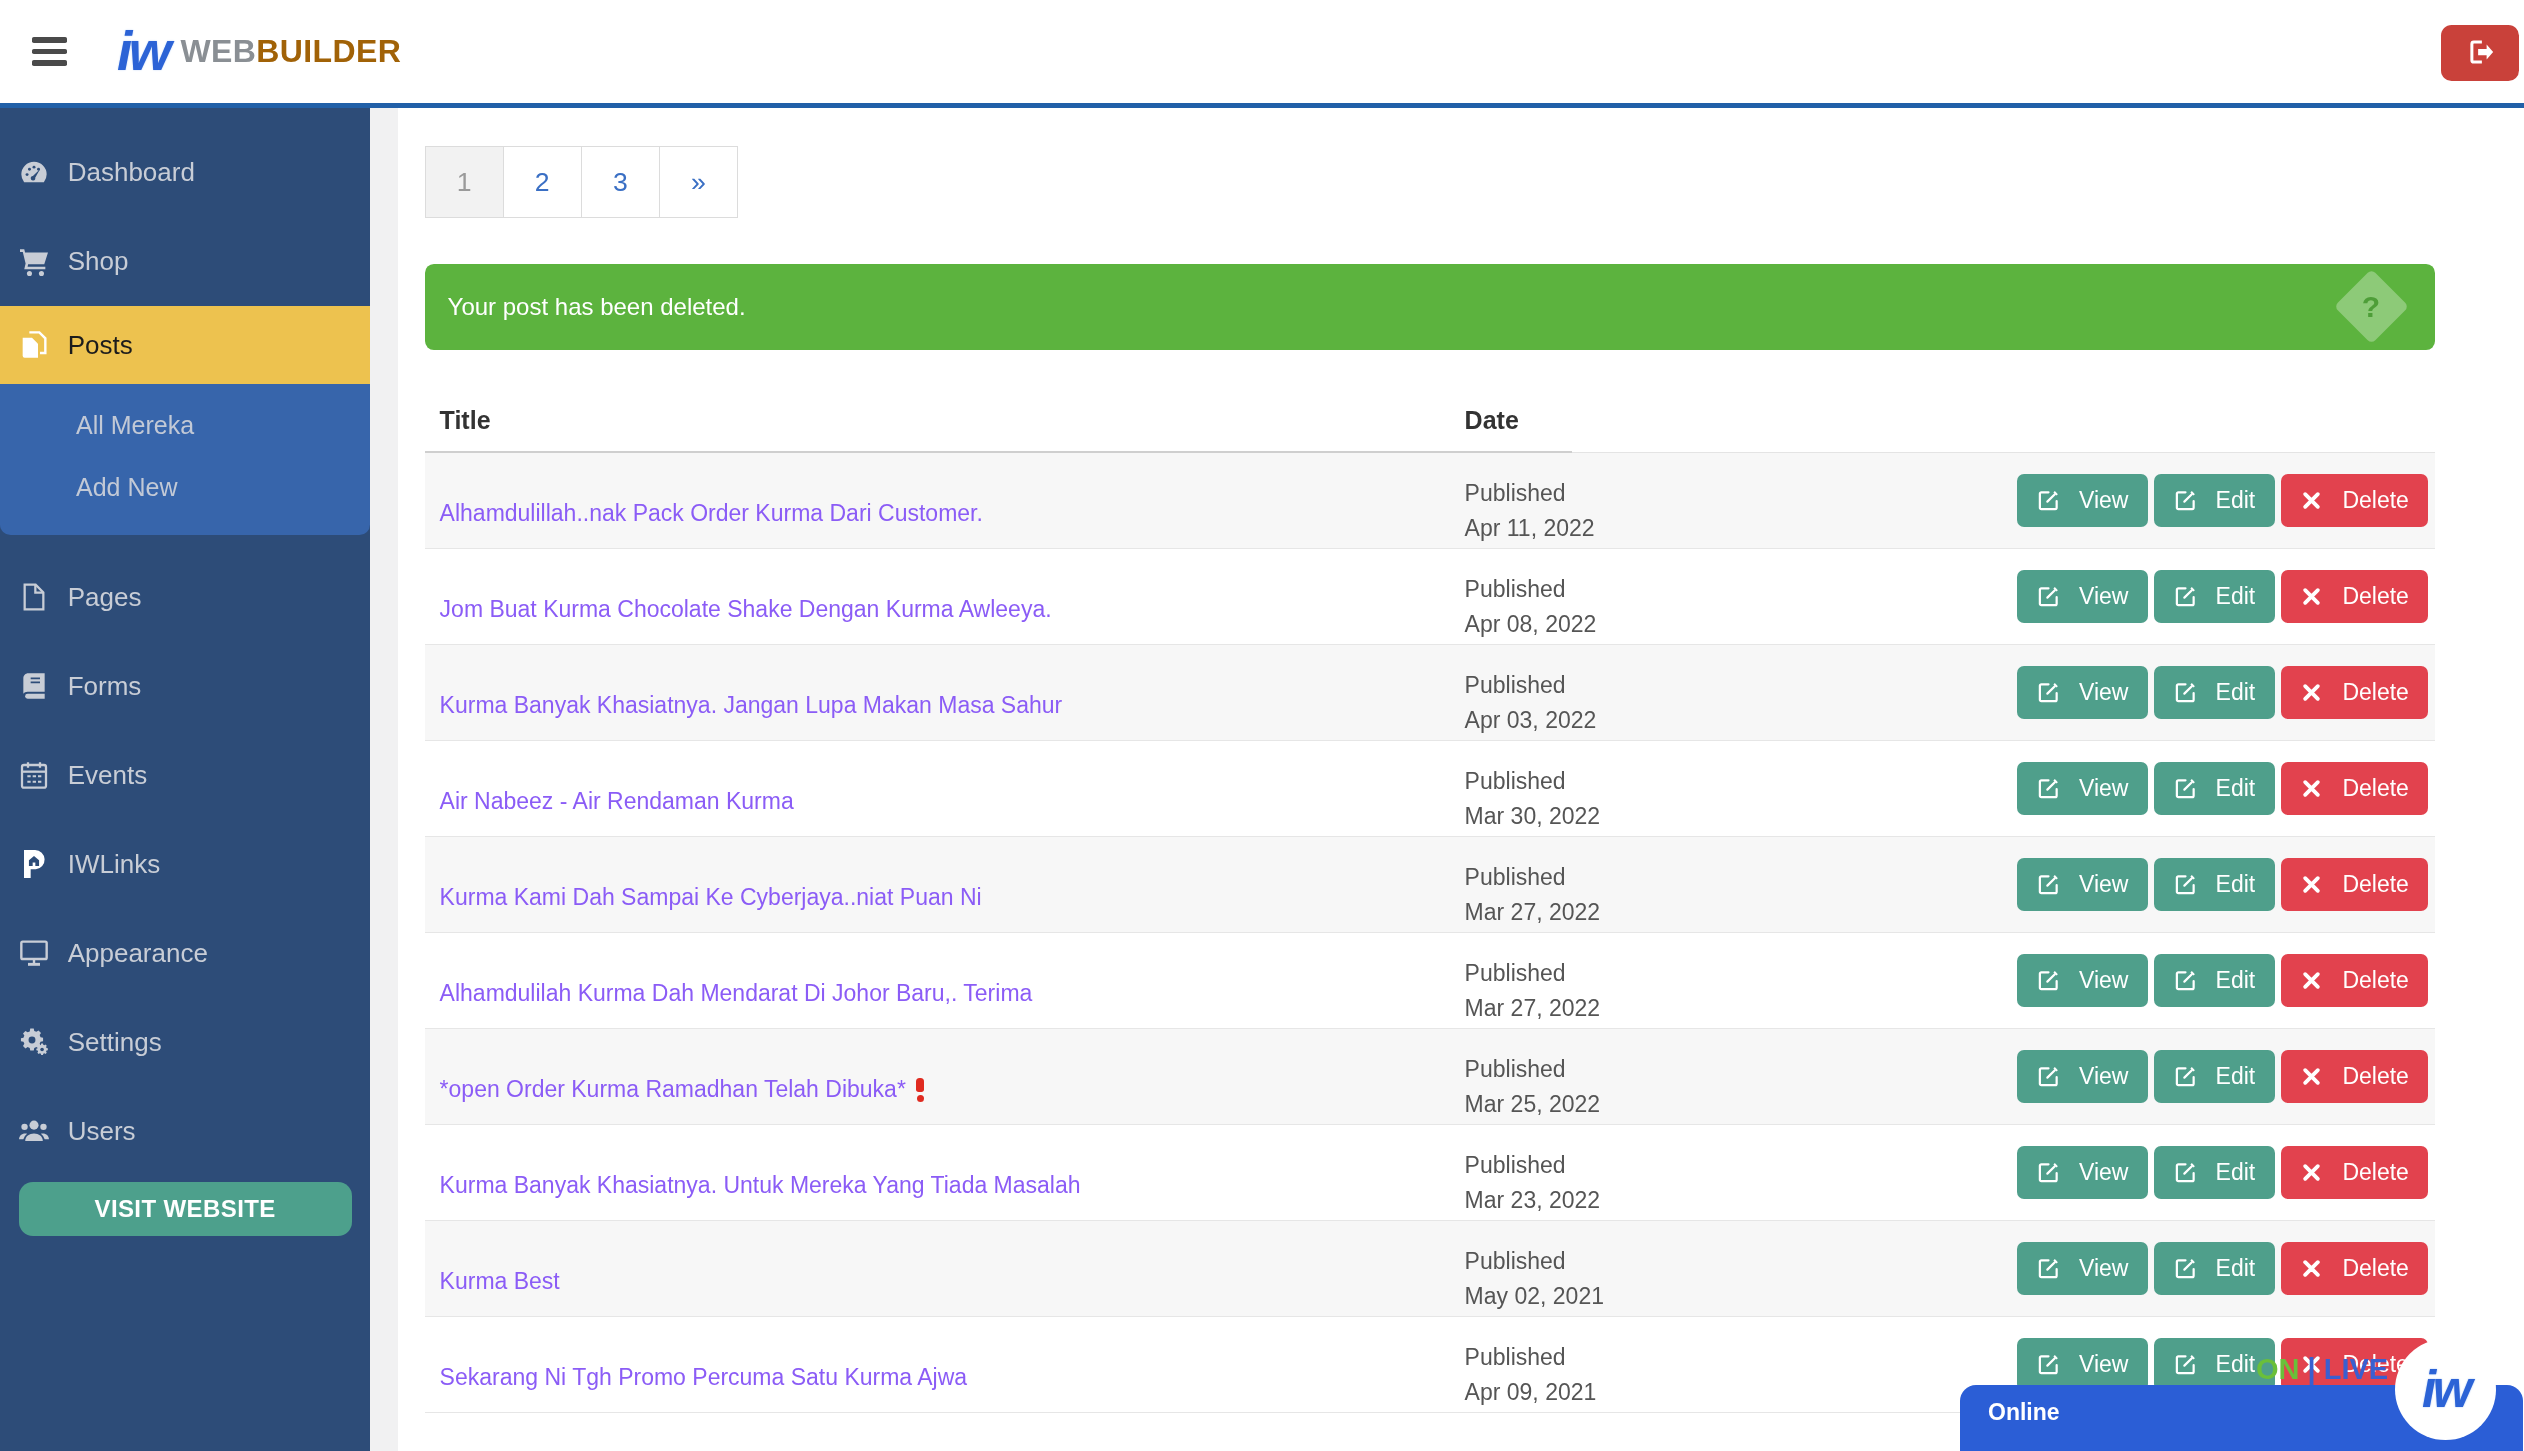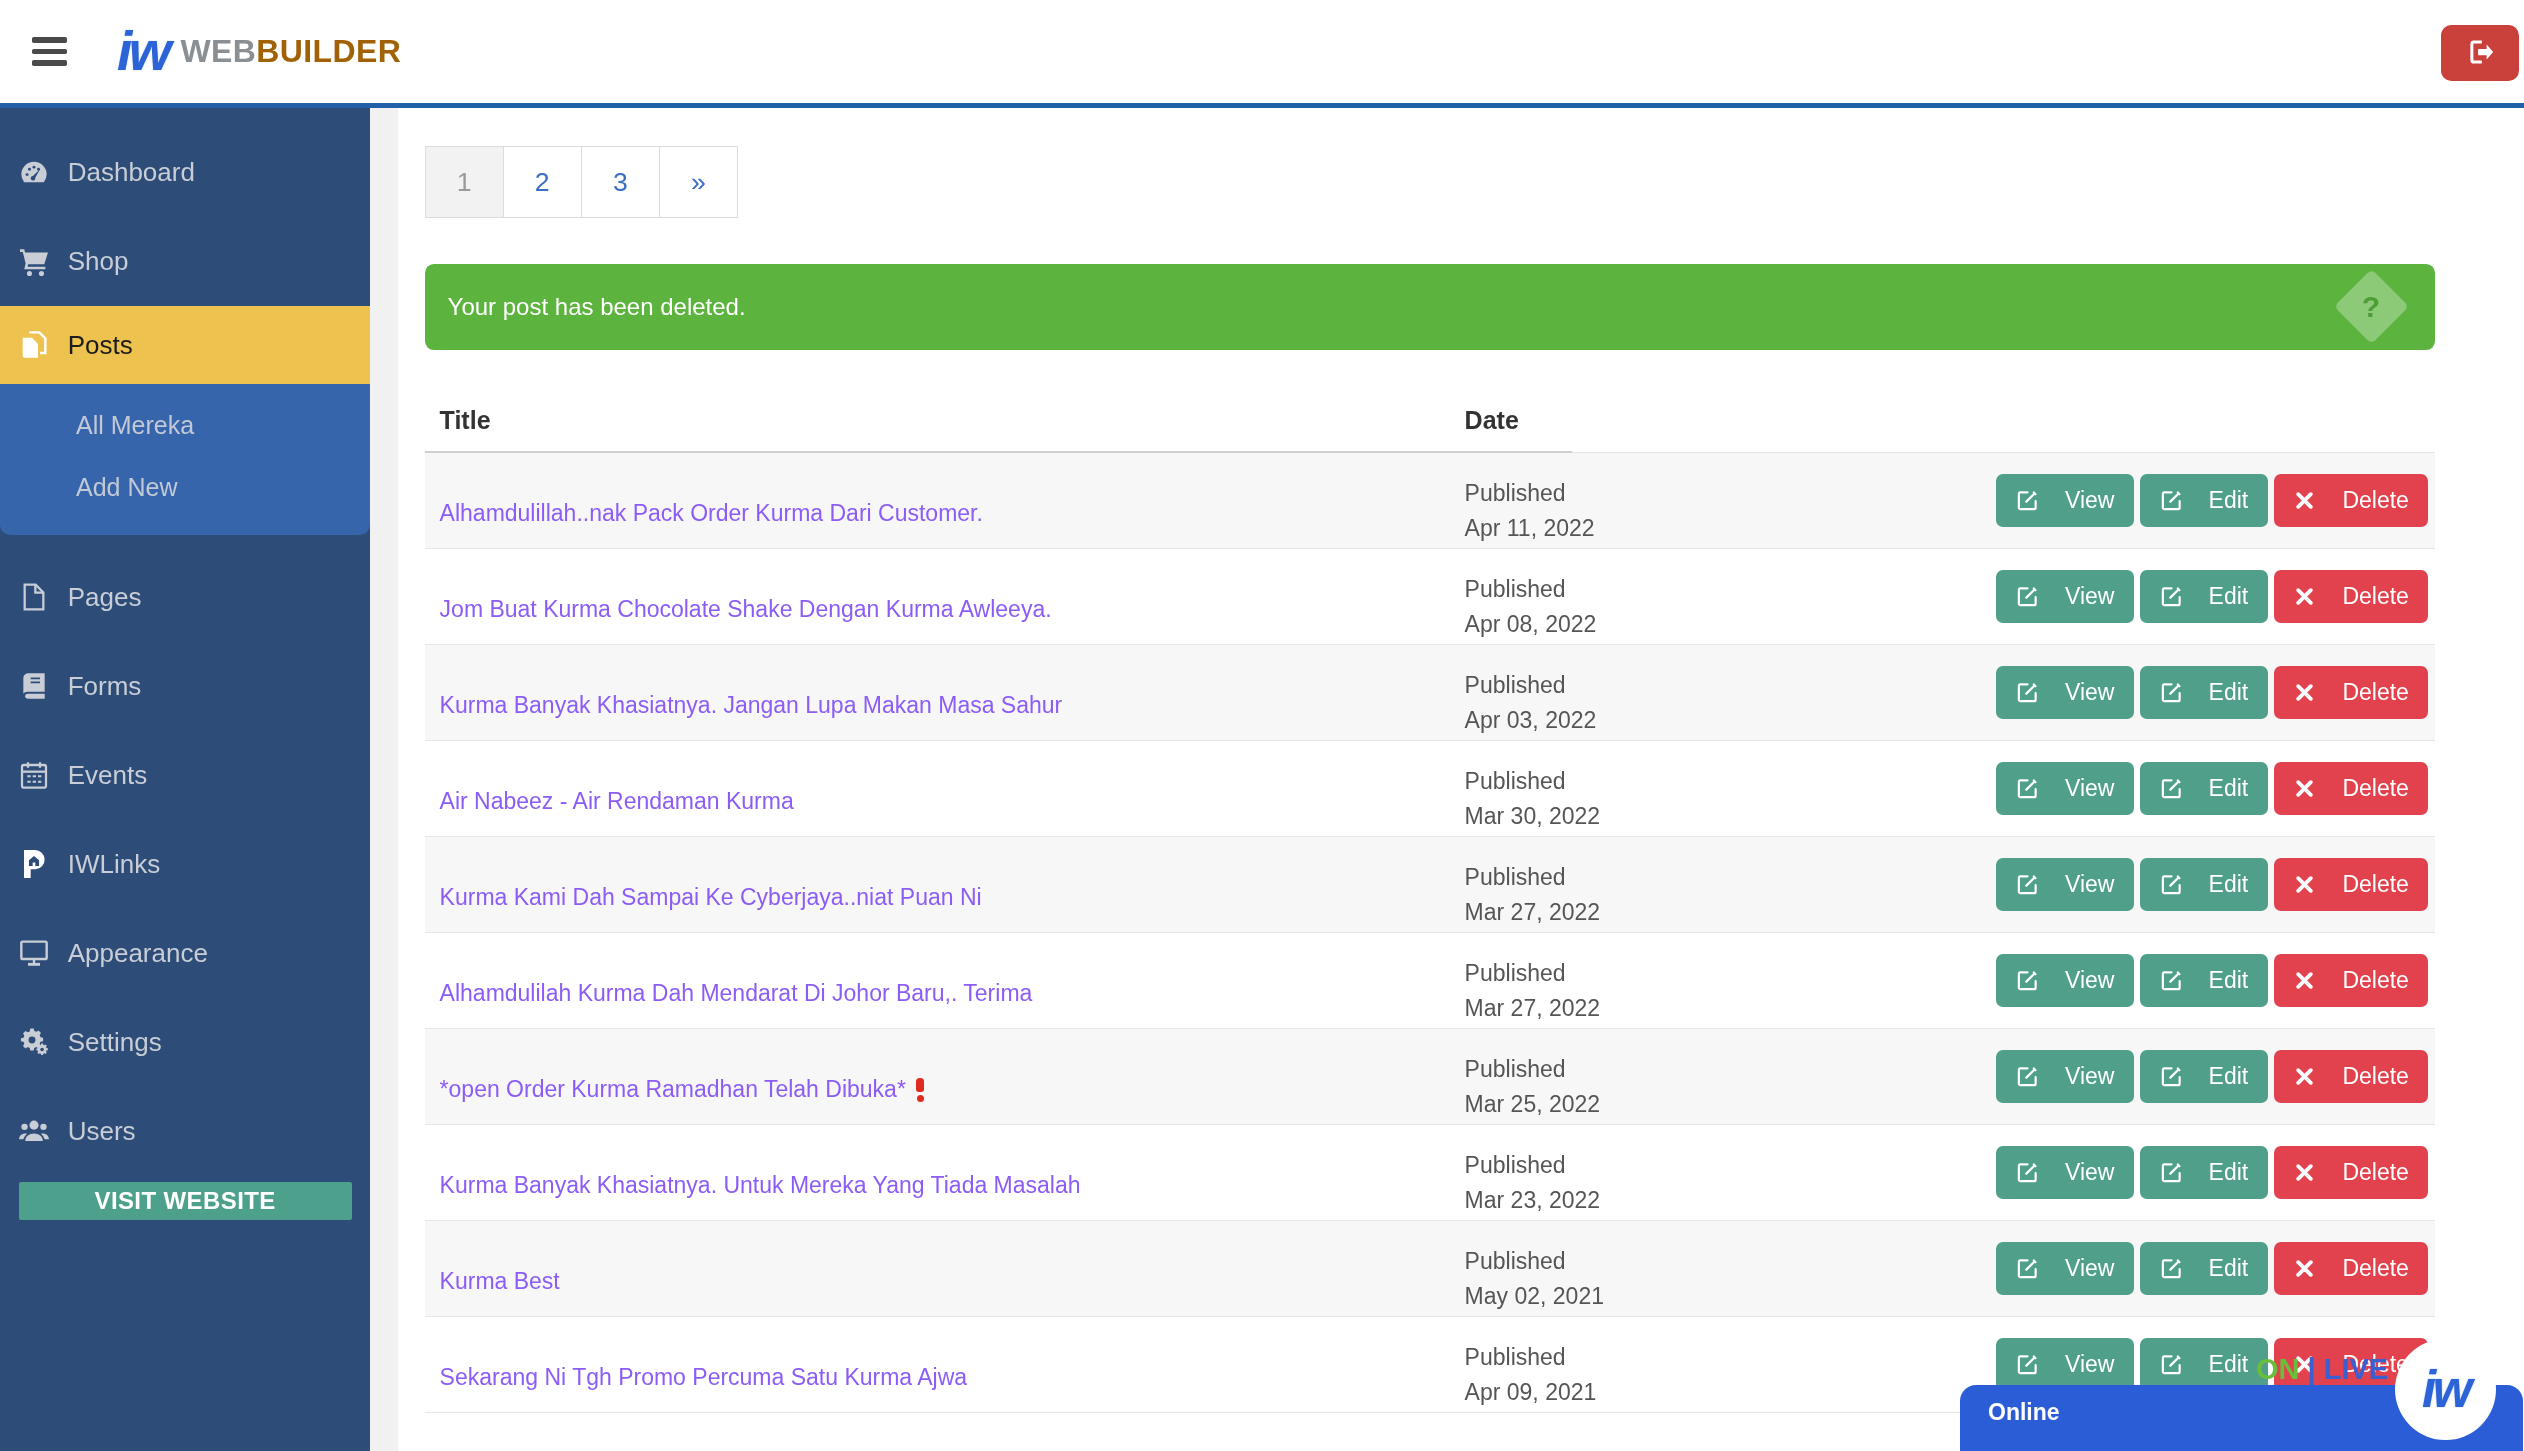--- a/index.html
+++ b/index.html
@@ -24,22 +24,22 @@
   .sidebar { position:absolute; left:0; top:108px; width:370px; height:1344px; background:#2d4c78;
              padding-top:20.4px; color:#c8cdd6; }
   .side-item { height:89px; display:flex; align-items:center; padding-left:18px; cursor:pointer; font-size:26px; }
   .side-item .sicon { width:32px; height:32px; margin-right:17.7px; flex:none; display:flex; align-items:center; }
   .side-item .sicon svg { width:32px; height:32px; }
   .side-item.active { height:78px; background:#edc24f; color:#1c1c1c; }
   .side-item.active .sicon { color:#ffffff; }
   .submenu { background:#3765ab; border-radius:0 0 10.6px 10.6px; margin-bottom:17.7px; padding:10.6px 0 16px 0; }
   .submenu .sub-item { height:62px; display:flex; align-items:center; padding-left:76px;
                        font-size:25px; color:#c2c9d6; cursor:pointer; }
-  .visit-btn { display:block; margin:6.2px 18.6px 0 18.6px; width:333px; height:38px; background:#4da08c; color:#fff;
-               border:none; border-radius:2px; font-size:24px; font-weight:bold; letter-spacing:0.4px;
+  .visit-btn { display:block; margin:6.2px 18.6px 0 18.6px; width:333px; height:54px; background:#4da08c; color:#fff;
+               border:none; border-radius:14px; font-size:24px; font-weight:bold; letter-spacing:0.4px;
                font-family:"Liberation Sans", sans-serif; cursor:pointer; }
 
   .gap-strip { position:absolute; left:370px; top:108px; width:28px; height:1344px; background:#f1f1f2; }
 
   
   .main { position:absolute; left:398px; top:108px; width:2126px; height:1344px; background:#fff; }
 
   .pagination { position:absolute; left:26.6px; top:38px; display:flex; }
   .page-cell { width:79px; height:72px; border:0.9px solid #dcdcdc; margin-left:-0.9px; background:#fff;
                display:flex; align-items:center; justify-content:center; font-size:26.6px; color:#3a6fc4; cursor:pointer; }
@@ -62,21 +62,21 @@
   .trow { display:flex; height:96px; border-bottom:0.9px solid #e6e6e6; position:relative; }
   .trow.striped { background:#f7f7f7; }
   .td-title { width:1040px; flex:none; padding:25px 17.7px 0 15px; font-size:23px; color:#8b5cf6;
               display:flex; align-items:center; }
   .excl { display:inline-flex; flex-direction:column; align-items:center; gap:2.7px; margin-left:10.6px; margin-top:1.8px; }
   .excl .bar { width:8px; height:14px; background:#e02b20; border-radius:3.5px 3.5px 2.7px 2.7px; }
   .excl .dot { width:7px; height:7px; background:#e02b20; border-radius:50%; }
   .td-date { width:372px; flex:none; padding-top:23px; font-size:23px; color:#555; line-height:35px; }
   .td-actions { margin-left:auto; display:flex; gap:6.2px; align-items:center; padding-right:6.2px; }
   .abtn { height:53px; border:none; border-radius:7px; color:#fff; font-size:23px; font-weight:500;
-          font-family:"Liberation Sans", sans-serif; display:flex; align-items:center; gap:26px;
+          font-family:"Liberation Sans", sans-serif; display:flex; align-items:center; gap:19px;
           padding:0 19.5px; cursor:pointer; }
   .abtn svg { width:23px; height:23px; }
   .abtn.teal { background:#4f9f8b; }
   .abtn.red { background:#e2424e; }
 
   
   .watermark { position:absolute; left:2256px; top:1353px; z-index:20; font-weight:bold; font-size:29px; white-space:nowrap; }
   .watermark .wm-on { color:#6abf3a; }
   .watermark .wm-live { color:#3a5fd0; }
   .watermark .wm-support { color:#3a5fd0; opacity:.35; font-size:26.6px; margin-top:5.3px; letter-spacing:3.5px; }

